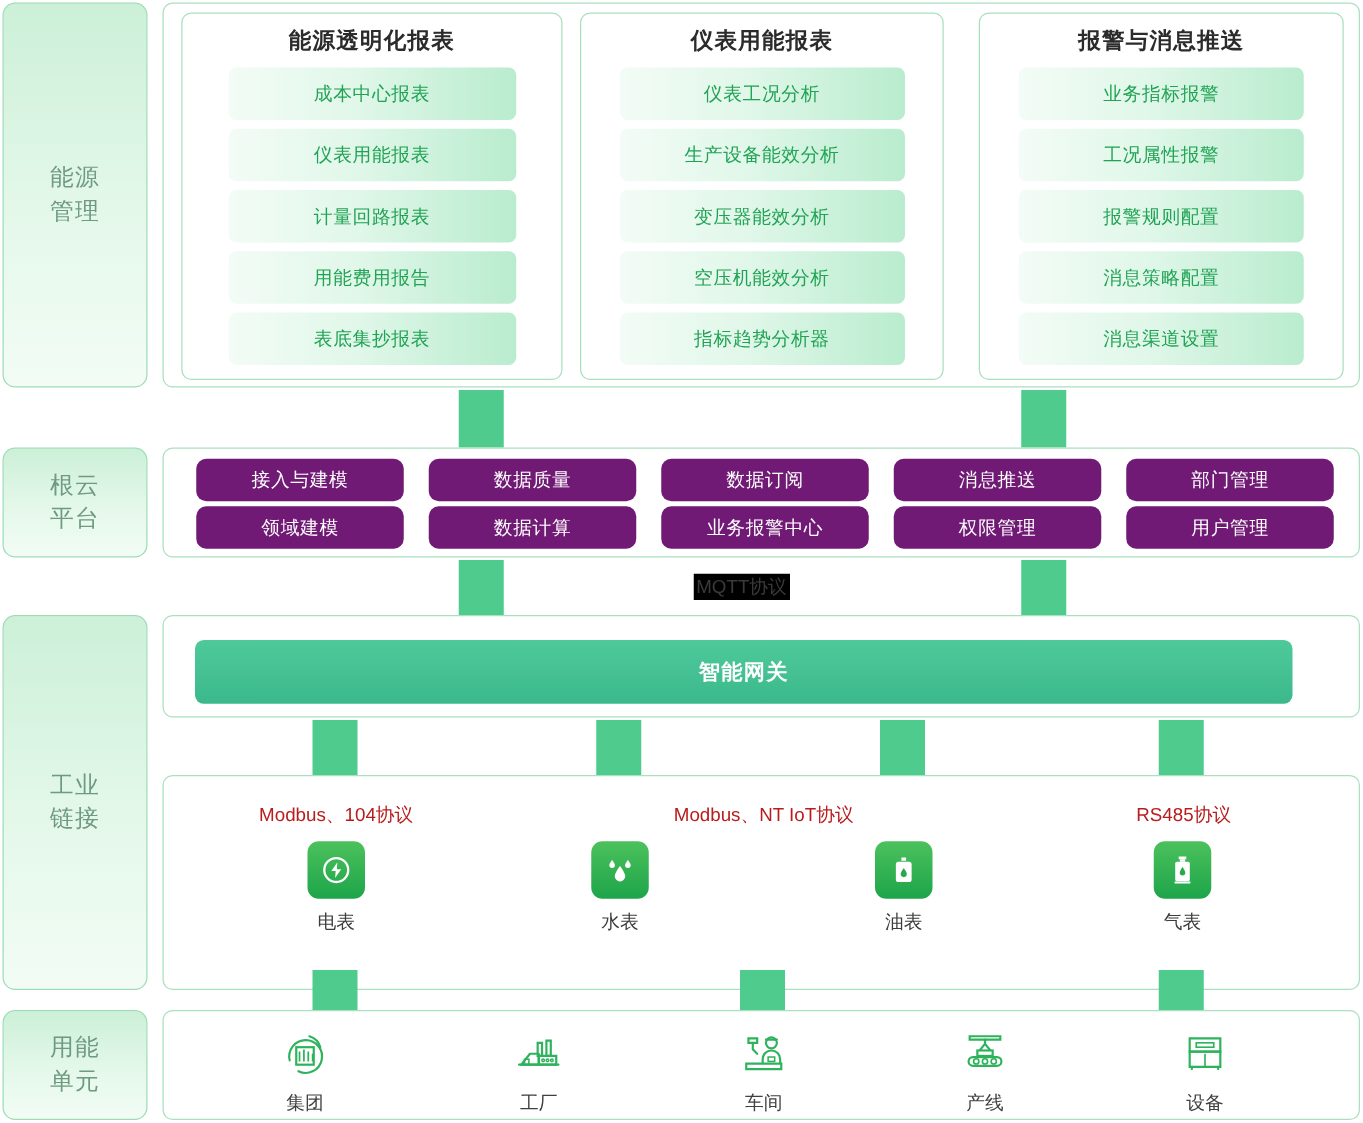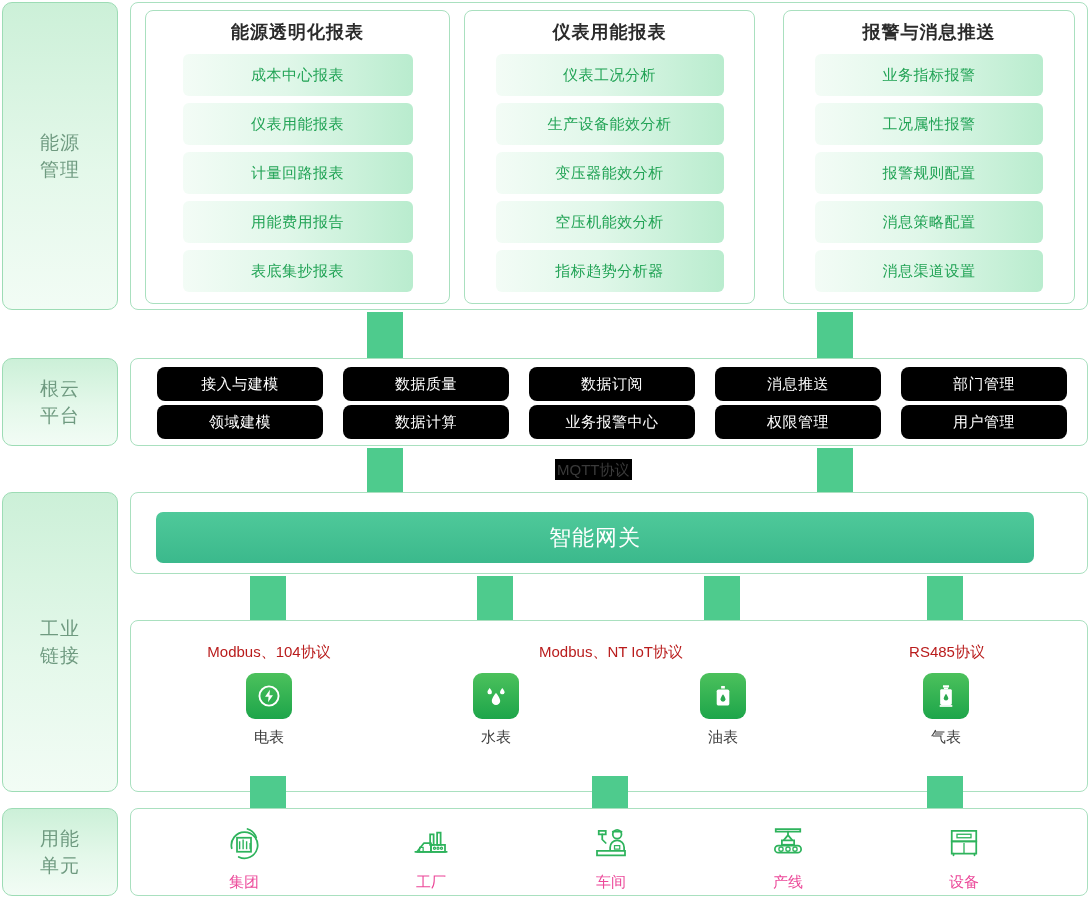--- a/index.html
+++ b/index.html
@@ -92,45 +92,46 @@
     font-size: 15px;
     color: #21a355;
     letter-spacing: 0.5px;
   }
 
   
   .gbtn {
     position: absolute;
     height: 34px;
     border-radius: 8px;
-    background: #000000;
+    background: #701a75;
     color: #ffffff;
     font-size: 15px;
     display: flex;
     align-items: center;
     justify-content: center;
     letter-spacing: 0.5px;
     box-sizing: border-box;
   }
 
   
   .gateway {
     position: absolute;
     left: 156px;
     top: 512px;
     width: 878px;
     height: 51px;
     border-radius: 7px;
     background: linear-gradient(180deg, #4fc99a 0%, #3bb98c 100%);
     color: #fff;
-    font-size: 22px;
+    font-size: 17px;
     display: flex;
     align-items: center;
     justify-content: center;
     letter-spacing: 1px;
+    font-weight: bold;
   }
 
   
   .conn {
     position: absolute;
     width: 36px;
     background: #4ecb8d;
   }
 
   
@@ -172,21 +173,21 @@
   }
   .unit .glyph {
     height: 48px;
     display: flex;
     align-items: center;
     justify-content: center;
   }
   .unit .cap {
     margin-top: 6px;
     font-size: 15px;
-    color: #ec4899;
+    color: #404040;
   }
 
   
   .mqtt {
     position: absolute;
     left: 555px;
     top: 459px;
     background: #000000;
     color: #3a3a3a;
     font-size: 15px;

